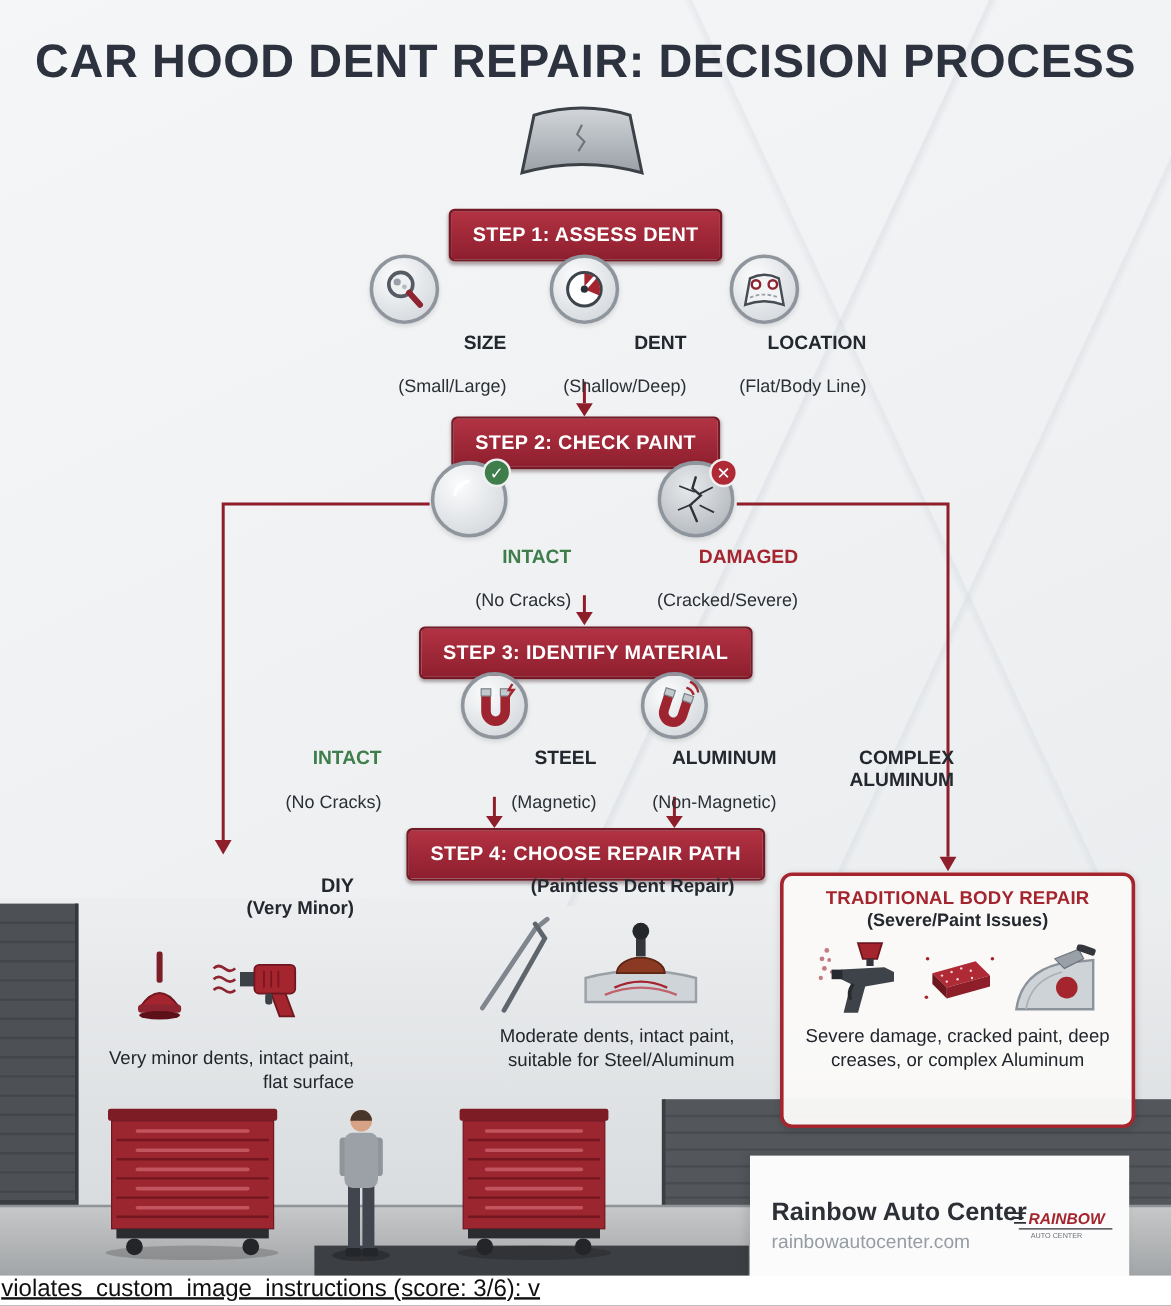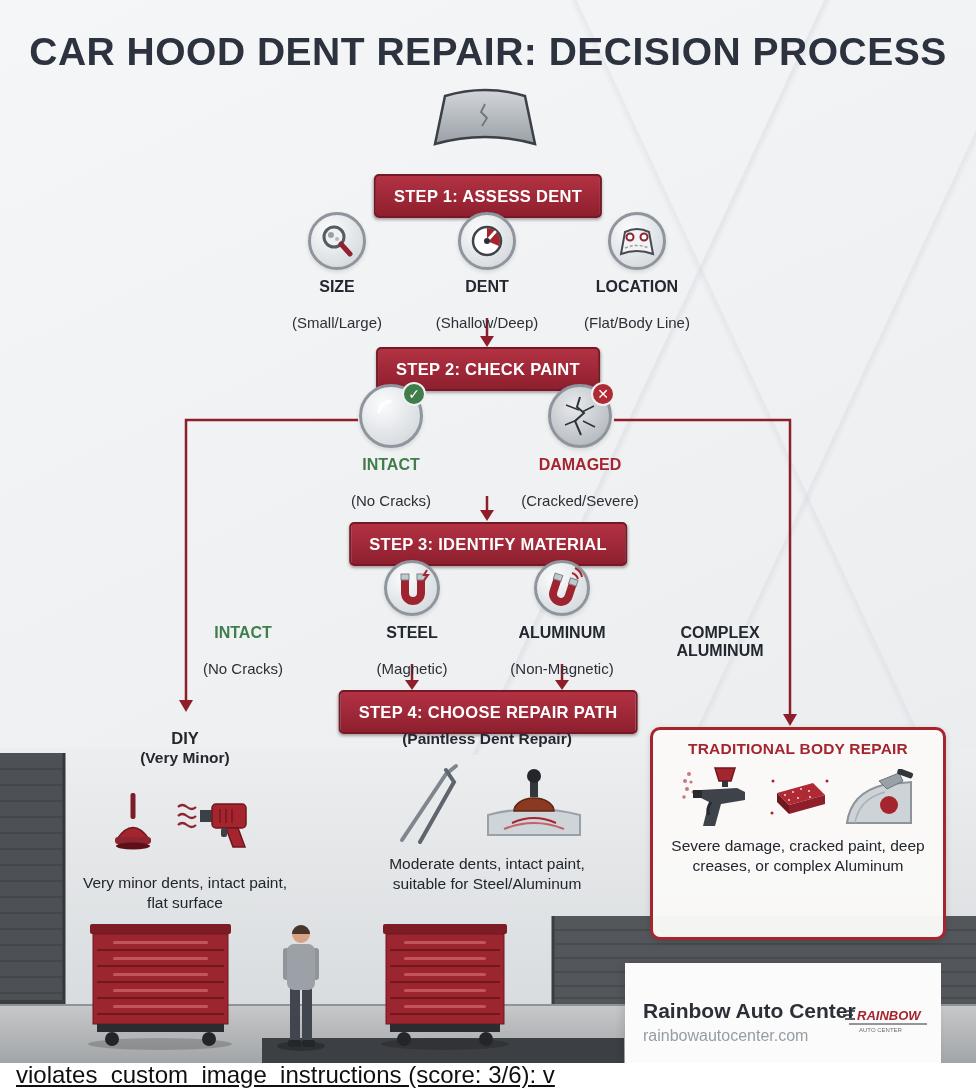--- a/index.html
+++ b/index.html
@@ -11,21 +11,21 @@
     linear-gradient(115deg,transparent 78%,rgba(201,207,214,.30) 78.15%,transparent 78.7%),
     linear-gradient(245deg,transparent 30%,rgba(205,210,217,.30) 30.15%,transparent 30.7%)}
   .title{position:absolute;top:30px;left:0;width:100%;text-align:center;font-size:39px;font-weight:800;
     letter-spacing:.5px;color:#2c323e;z-index:2}
   .hood{position:absolute;left:427px;top:82px;z-index:2}
   .banner{position:absolute;left:488px;transform:translateX(-50%);height:44px;padding:17px 18px;display:flex;
     align-items:center;white-space:nowrap;background:linear-gradient(180deg,#b23243,#8e1f2e);
     border:2px solid #731a26;border-radius:5px;color:#fff;font-weight:700;font-size:16.5px;letter-spacing:.3px;
     box-shadow:0 2px 3px rgba(40,10,14,.35);z-index:2}
   .b1{top:174px}.b2{top:347px}.b3{top:522px}.b4{top:690px}
-  .col{position:absolute;text-align:center;z-index:2}
+  .col{position:absolute;text-align:right;z-index:2}
   .s1c1{left:252px;top:212px;width:170px}.s1c2{left:402px;top:212px;width:170px}.s1c3{left:552px;top:212px;width:170px}
   .s2c1{left:306px;top:384px;width:170px}.s2c2{left:495px;top:384px;width:170px}
   .s3c1{left:327px;top:560px;width:170px}.s3c2{left:477px;top:560px;width:170px}
   .s3sideL{left:168px;top:624px;width:150px}.s3sideR{left:645px;top:624px;width:150px}
   .s4diy{left:75px;top:729px;width:220px}.s4pdr{left:362px;top:729px;width:250px}
   .circle{margin:0 auto;border-radius:50%;display:flex;align-items:center;justify-content:center;
     background:radial-gradient(circle at 36% 30%,#fbfcfd,#d7dbdf 78%,#c9ced3);
     border:3px solid #8f959d;box-shadow:0 2px 4px rgba(0,0,0,.12)}
   .c58{width:58px;height:58px}.c64{width:64px;height:64px;position:relative}.c56{width:56px;height:56px}
   .paint-damaged{background:radial-gradient(circle at 40% 32%,#e8eaec,#a9afb6)}
@@ -45,22 +45,22 @@
   .trad .t-sub{font-size:15px;font-weight:700;color:#23282f;margin-top:1px}
   .trad .icons{gap:12px;margin-top:8px;height:64px}
   .trad .desc{margin-top:6px;padding:0 16px}
   .connectors{position:absolute;left:0;top:0;z-index:1;pointer-events:none}
   .scene{position:absolute;left:0;top:748px;z-index:0}
   .footer-card{position:absolute;left:625px;top:963px;width:316px;height:101px;background:#fbfbfb;z-index:3;
     box-shadow:-3px 0 8px rgba(0,0,0,.10)}
   .brand{position:absolute;left:18px;top:36px;font-size:21px;font-weight:700;color:#2c3036}
   .site{position:absolute;left:18px;top:64px;font-size:16px;color:#969ca3}
   .logo{position:absolute;right:8px;top:40px;width:90px}
-  .caption{position:absolute;left:0;top:1063px;width:976px;height:25px;background:#fff;z-index:5;font-size:24px;
-    color:#101010;text-decoration:underline;white-space:pre;line-height:23px;padding-left:16px;overflow:hidden}
+  .caption{position:absolute;left:0;top:1063px;width:976px;height:25px;background:#fff;z-index:5;font-size:20px;
+    color:#101010;text-decoration:underline;white-space:pre;line-height:23px;padding-left:1px;overflow:hidden}
 </style>
 </head>
 <body>
 
 <div class="canvas">
 
   <svg class="scene" width="976" height="320" viewBox="0 0 976 320">
     <defs>
       <linearGradient id="wallGrad" x1="0" y1="0" x2="0" y2="1">
         <stop offset="0" stop-color="#eceef0"></stop>
@@ -347,20 +347,21 @@
         <path d="M30 44 a20 13 0 0 1 40 0 Z" fill="#8a3a22" stroke="#5e2414" stroke-width="1.5"></path>
         <rect x="46" y="10" width="8" height="20" fill="#33373c"></rect>
         <circle cx="50" cy="9" r="7" fill="#23262b"></circle>
       </svg>
     </div>
     <div class="desc">Moderate dents, intact paint, suitable for Steel/Aluminum</div>
   </div>
 
   <div class="trad">
     <div class="t-title">TRADITIONAL BODY REPAIR</div>
+    <div class="t-sub">(Severe/Paint Issues)</div>
     <div class="icons">
       <svg width="74" height="64" viewBox="0 0 74 64">
         <g fill="#c47a82">
           <circle cx="8" cy="8" r="2"></circle>
             <circle cx="4" cy="15" r="2"></circle>
             <circle cx="10" cy="16" r="1.6"></circle>
           <circle cx="6" cy="23" r="2"></circle>
             <circle cx="12" cy="26" r="1.5"></circle>
             <circle cx="3" cy="31" r="1.8"></circle>
         </g>

